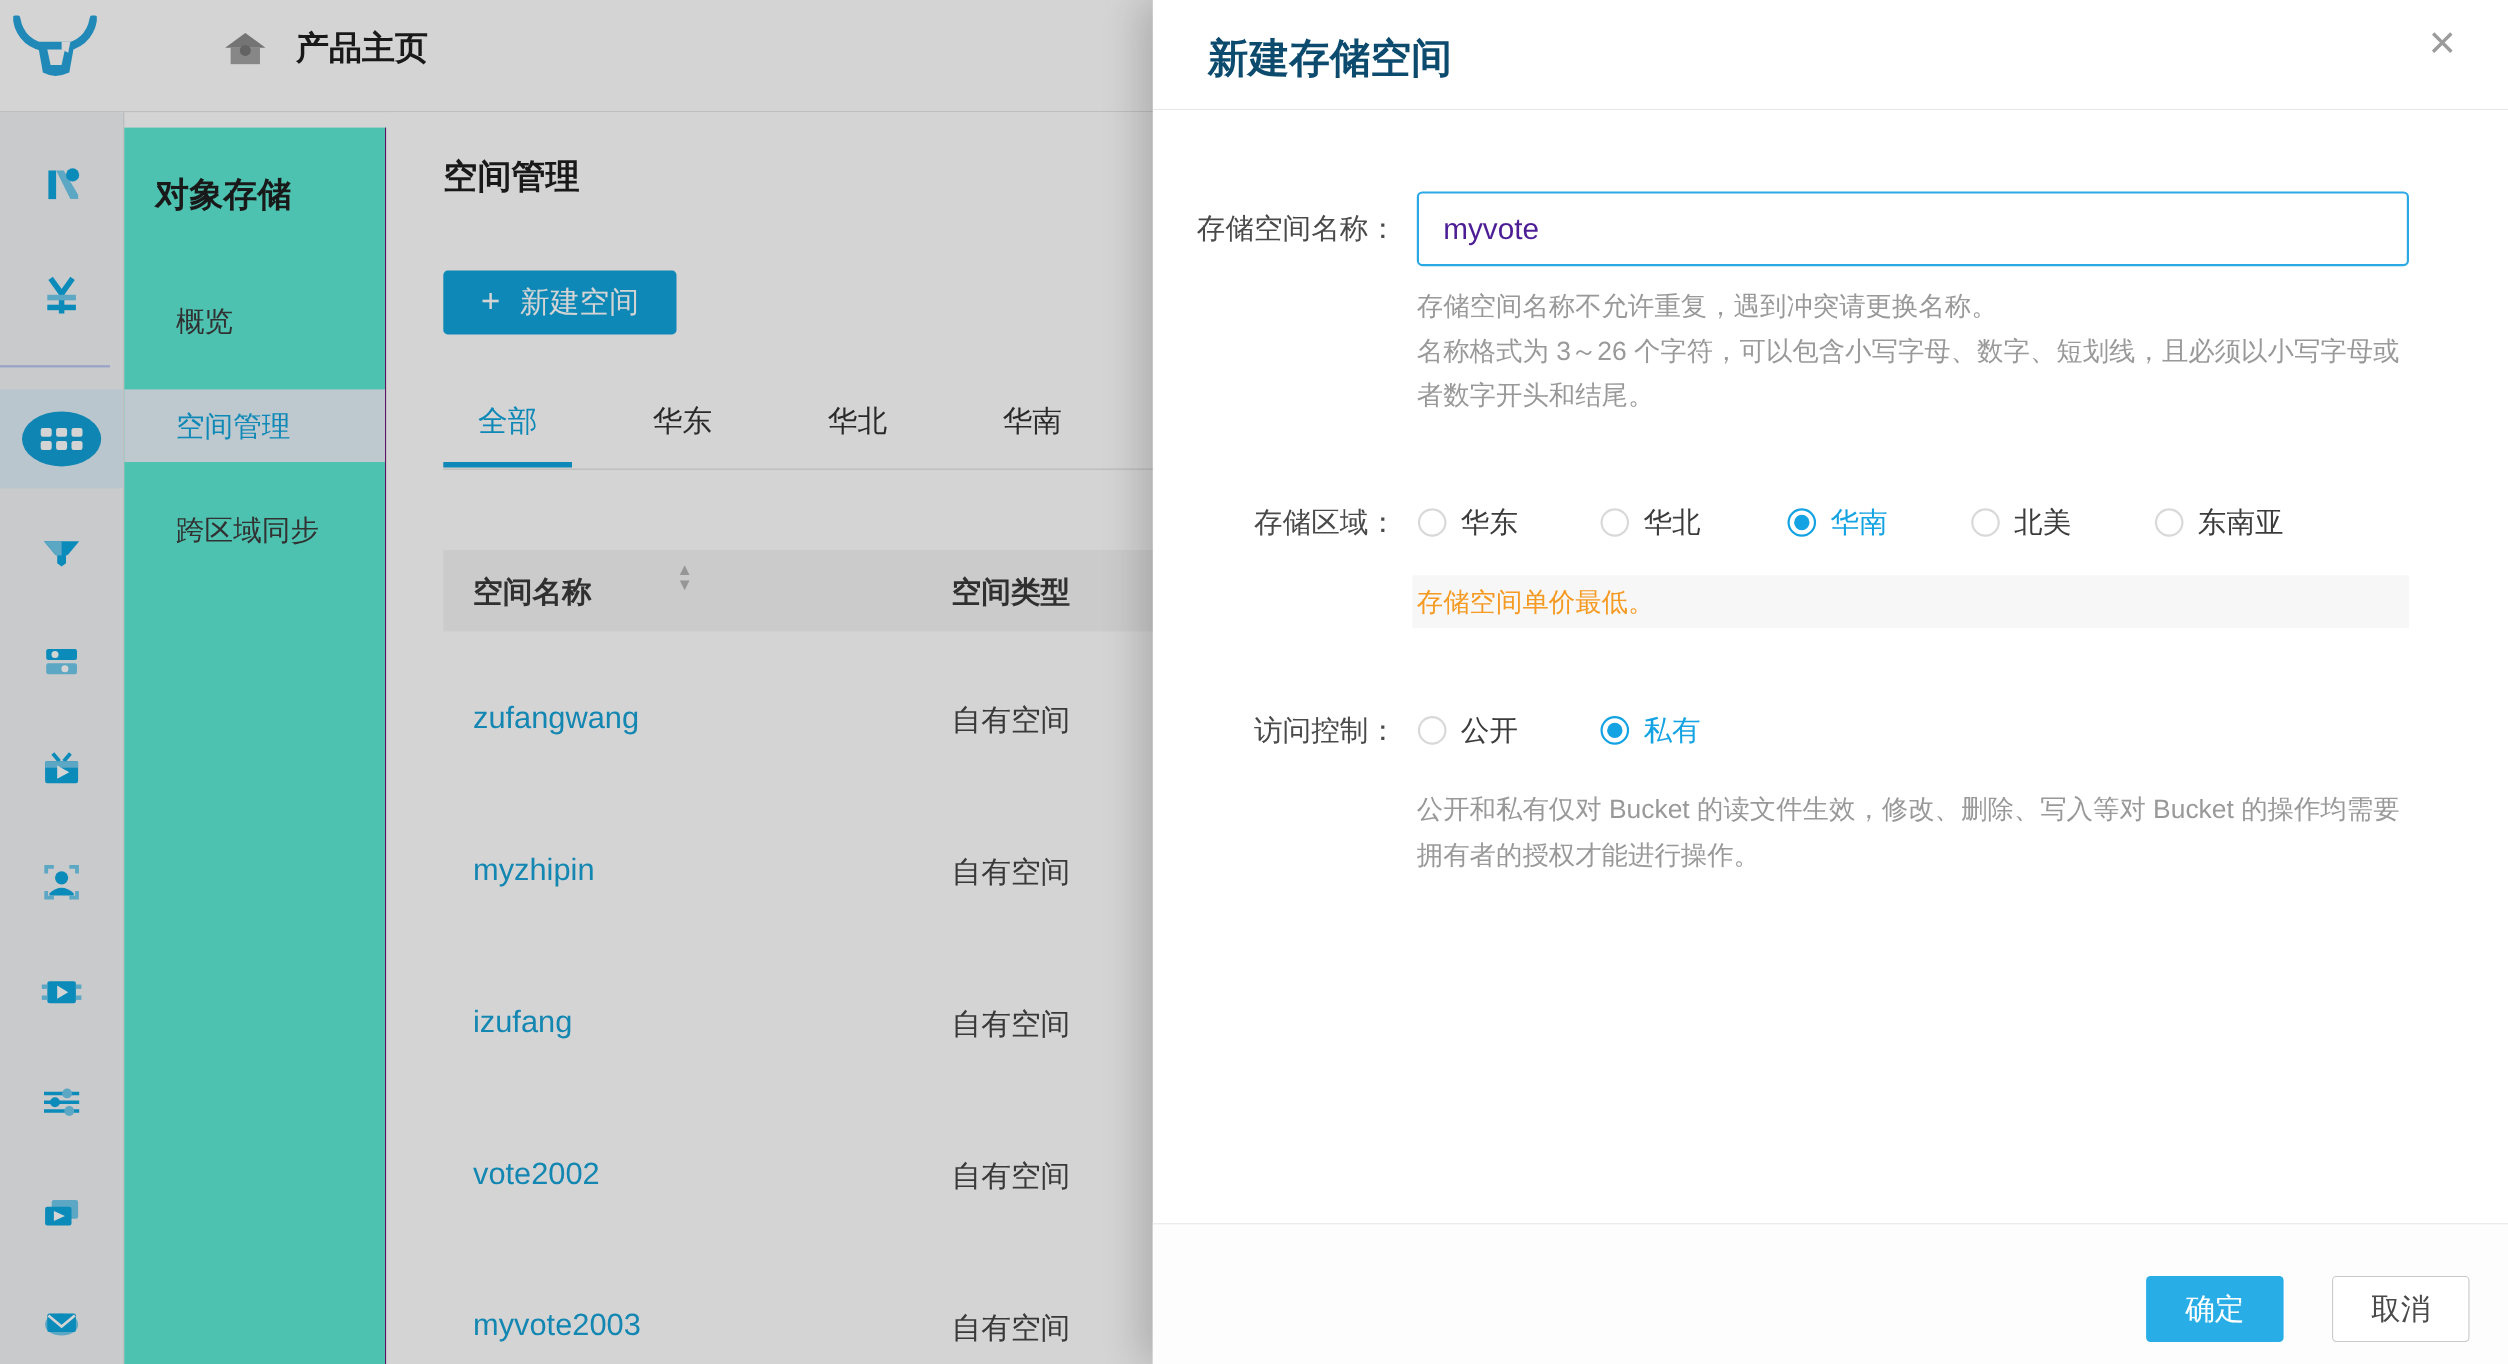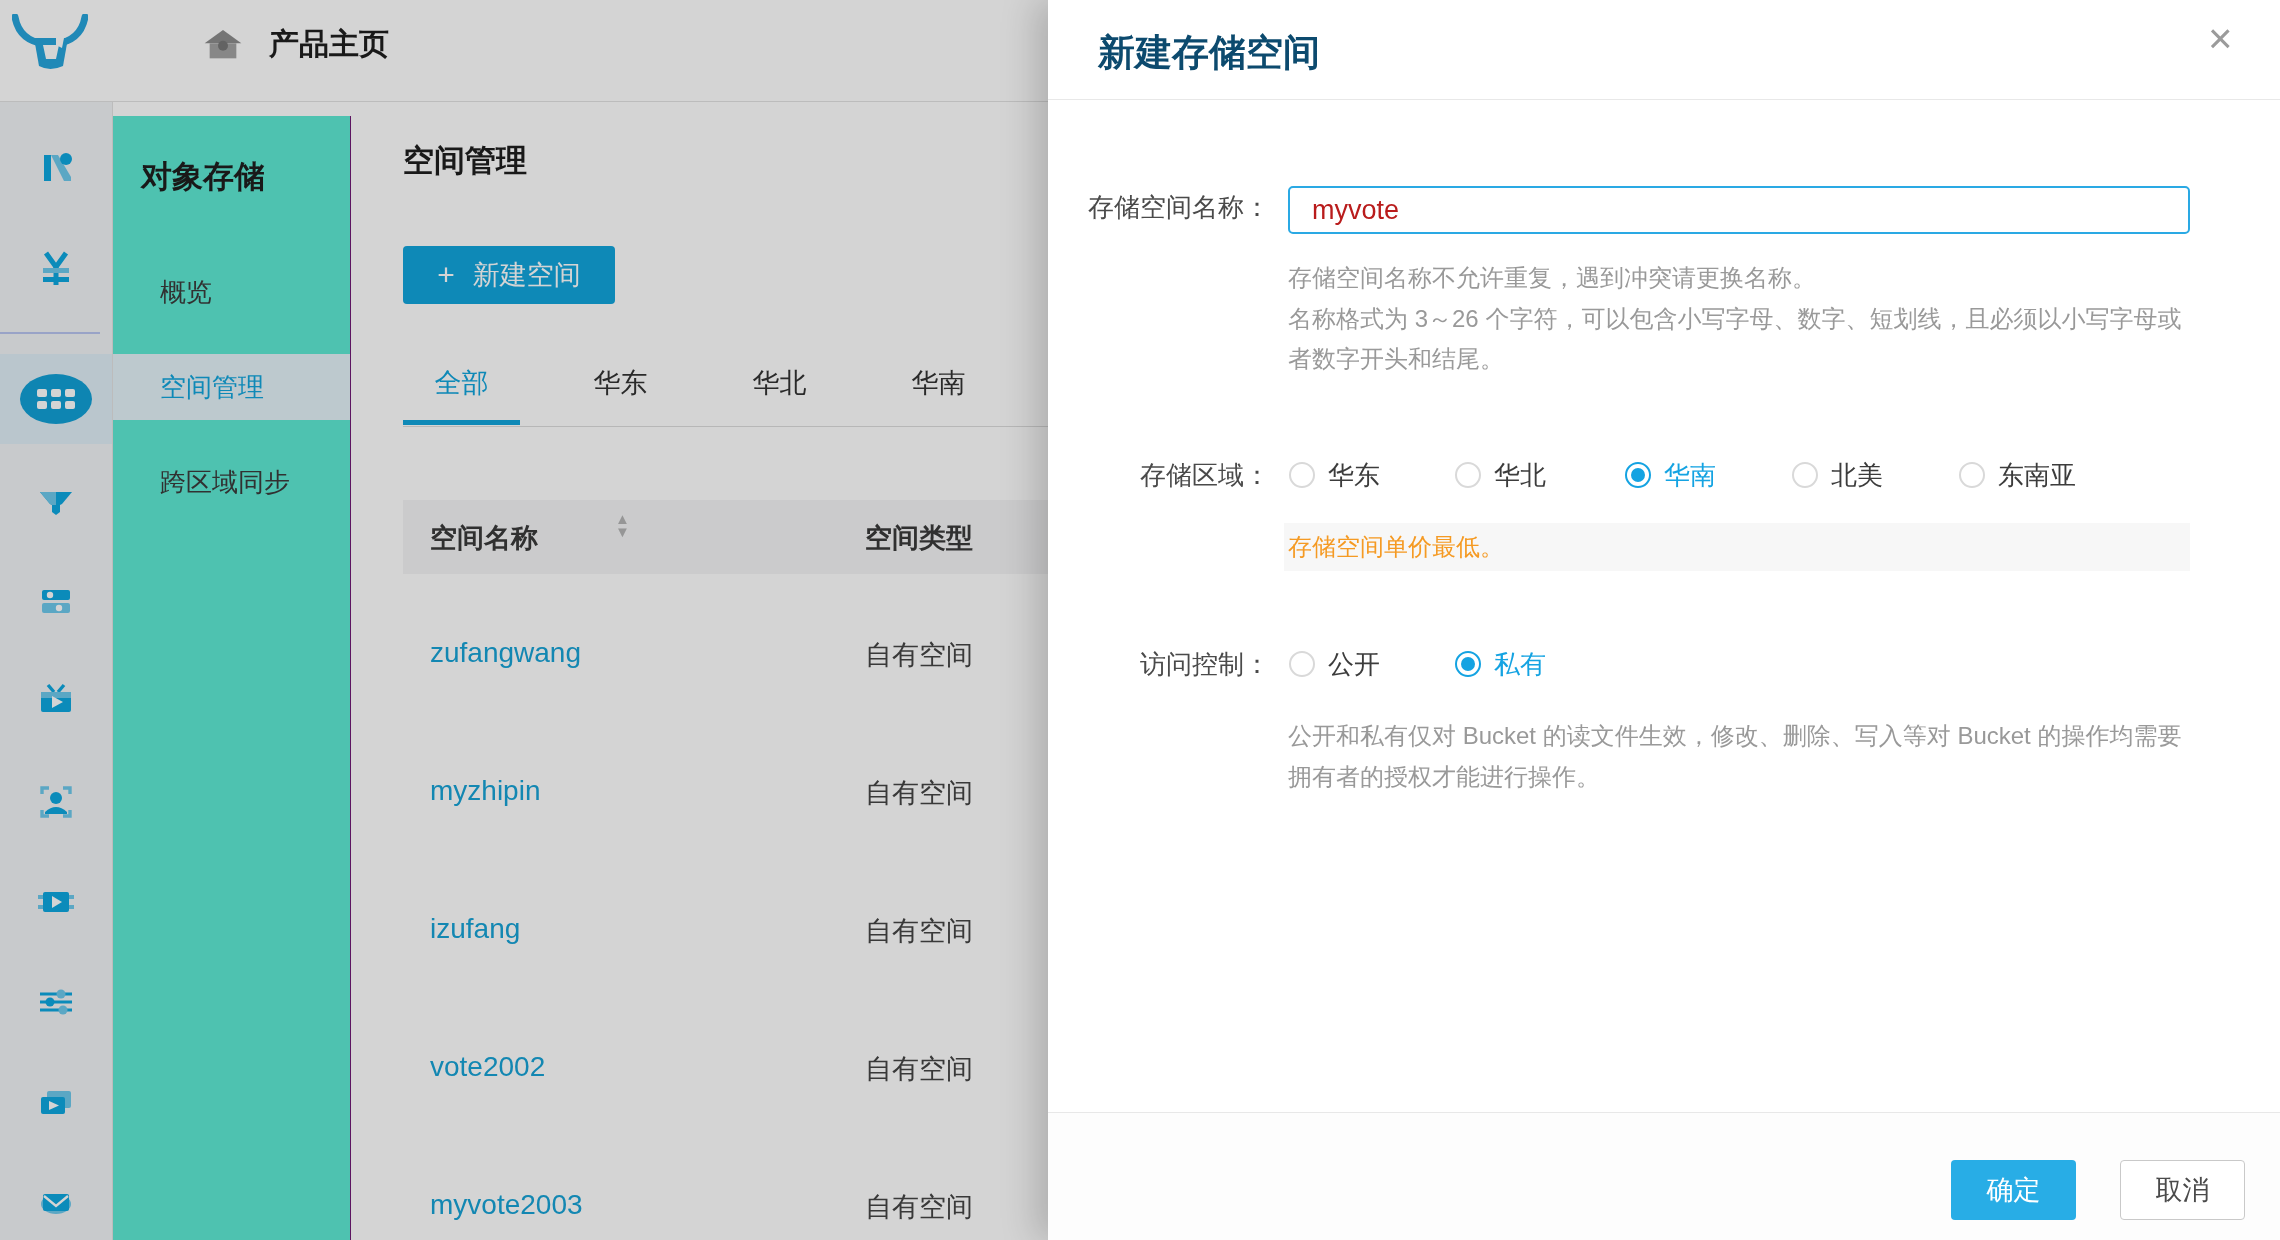--- a/index.html
+++ b/index.html
@@ -63,23 +63,23 @@
   .modal{position:absolute;left:1048px;top:0;width:1232px;height:1240px;background:#fff;box-shadow:-12px 0 34px rgba(0,0,0,0.18);}
   .modal-head{position:absolute;left:0;top:0;width:1232px;height:100px;border-bottom:1px solid #e8e8e8;box-sizing:border-box;}
   .modal-title{position:absolute;left:50px;top:28px;font-size:37px;font-weight:700;color:#0c4a6e;}
   .modal-close{position:absolute;left:1160px;top:18px;font-size:42px;color:#9b9b9b;line-height:42px;}
 
   .field-label{position:absolute;width:220px;left:2px;text-align:right;font-size:26px;color:#4a4a4a;}
   .lbl-name{top:190px;}
   .lbl-region{top:458px;}
   .lbl-access{top:647px;}
 
-  .name-input{position:absolute;left:240px;top:174px;width:902px;height:48px;box-sizing:border-box;
-      border:2px solid #2aa9e4;border-radius:5px;font-size:27px;color:#b91c1c;padding:0 0 0 22px;outline:none;
-      font-family:"Liberation Sans","DejaVu Sans",sans-serif;background:#fff;margin-top:12px;}
+  .name-input{position:absolute;left:240px;top:174px;width:902px;height:68px;box-sizing:border-box;
+      border:2px solid #2aa9e4;border-radius:5px;font-size:27px;color:#4c1d95;padding:0 0 0 22px;outline:none;
+      font-family:"Liberation Sans","DejaVu Sans",sans-serif;background:#fff;}
 
   .help{position:absolute;left:240px;font-size:24px;color:#999;white-space:nowrap;}
   .h1{top:262px;}.h2{top:303px;}.h3{top:343px;}
   .ah1{top:720px;}.ah2{top:761px;}
 
   .radio-item{position:absolute;display:flex;align-items:center;height:30px;}
   .radio-circ{width:26px;height:26px;border:2px solid #d9d9d9;border-radius:50%;background:#fff;box-sizing:border-box;margin-right:13px;flex:none;}
   .radio-item.selected .radio-circ{border-color:#14a3e2;position:relative;}
   .radio-item.selected .radio-circ::after{content:"";position:absolute;left:4px;top:4px;width:14px;height:14px;border-radius:50%;background:#14a3e2;}
   .radio-label{font-size:26px;color:#3c3c3c;}

